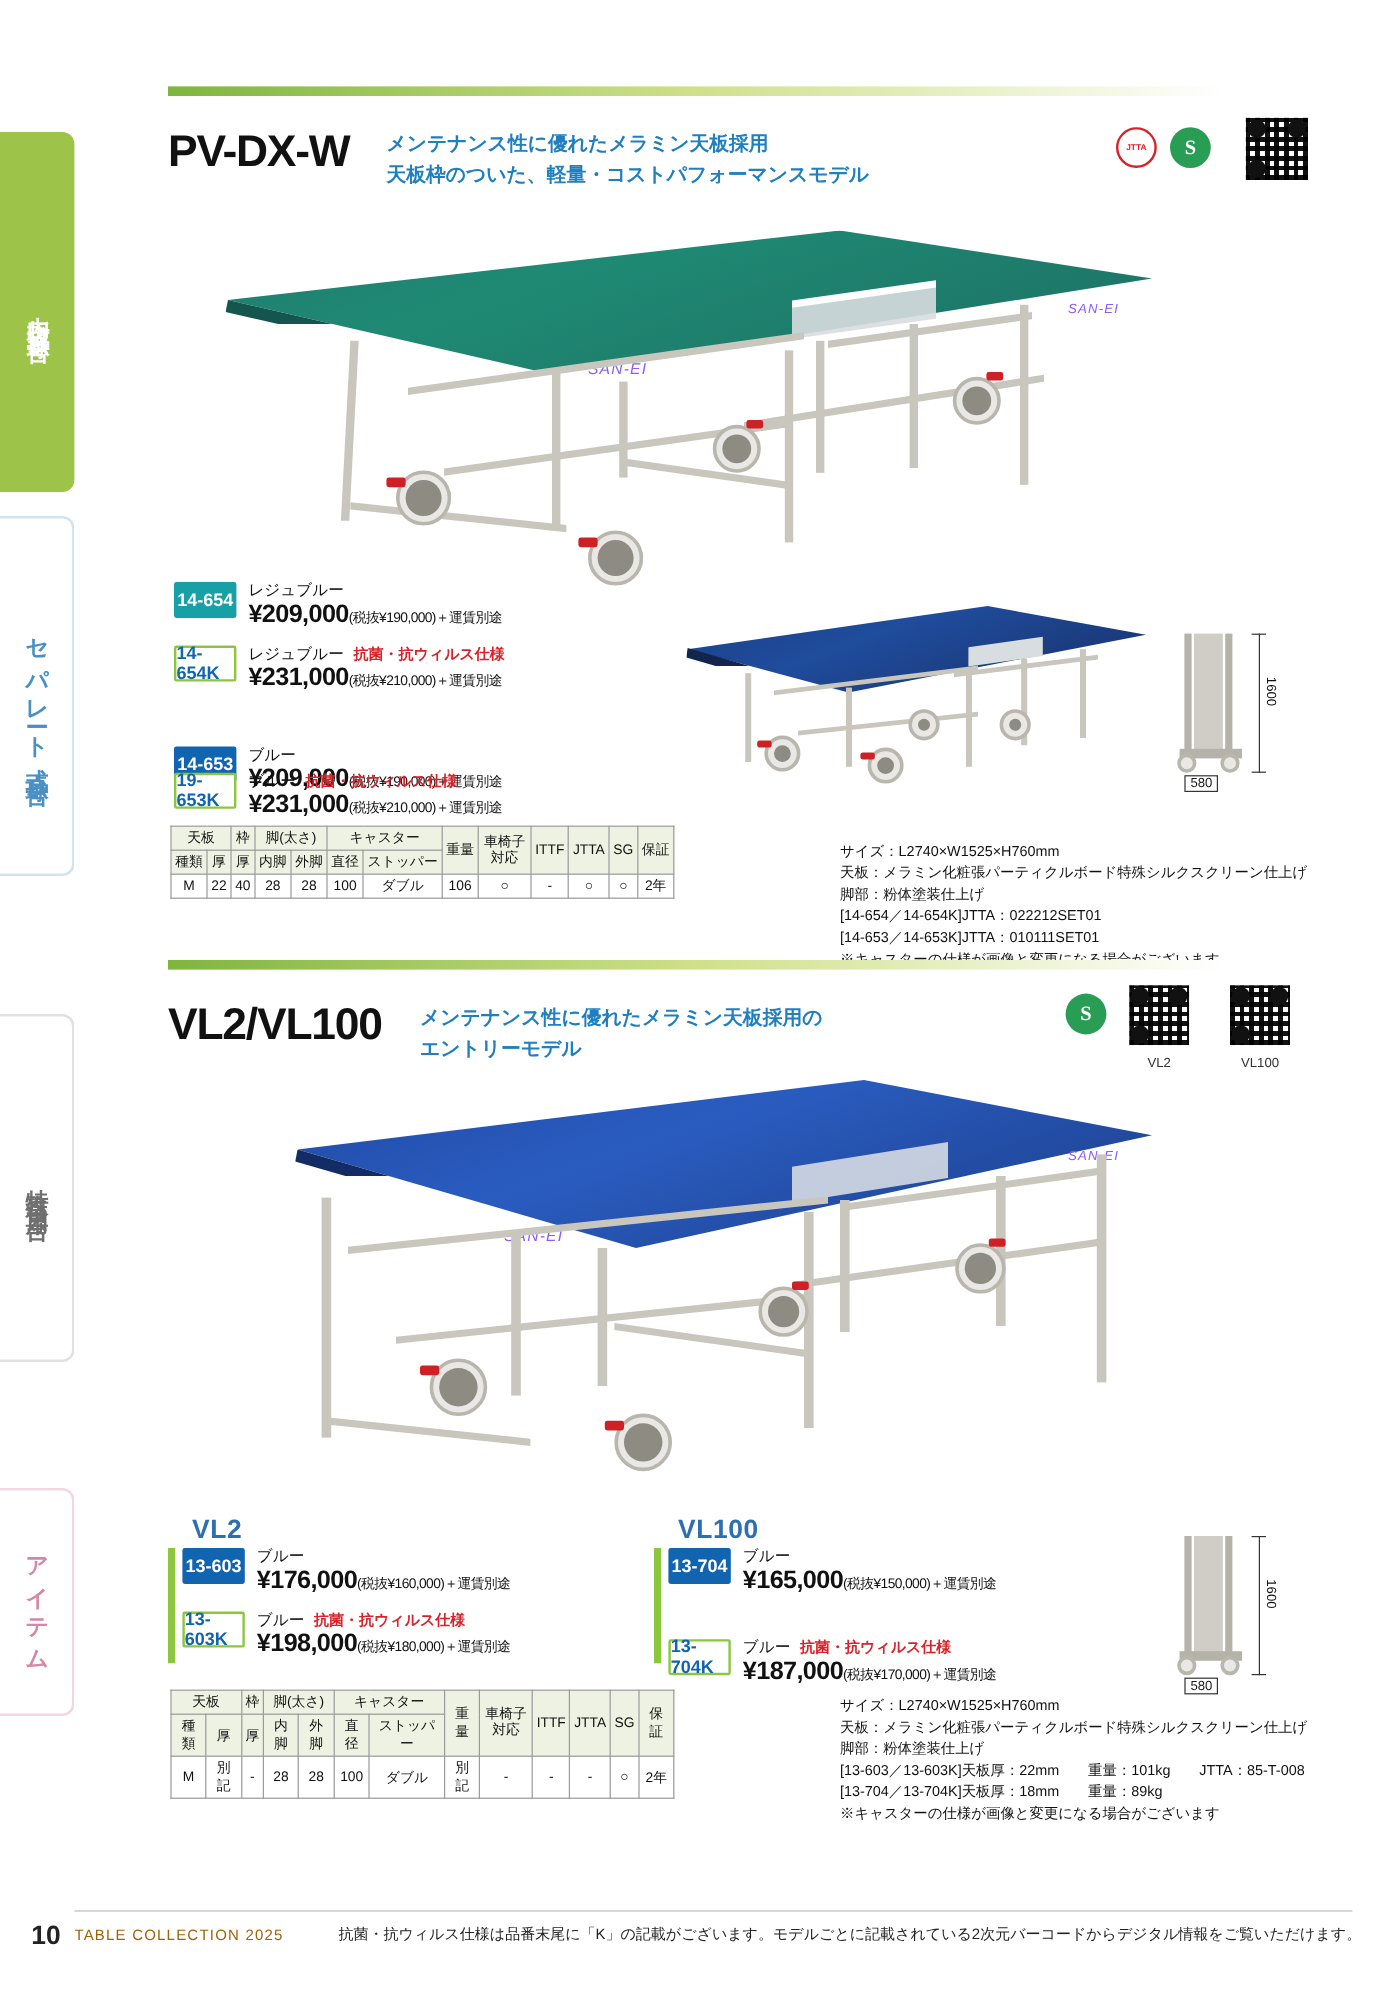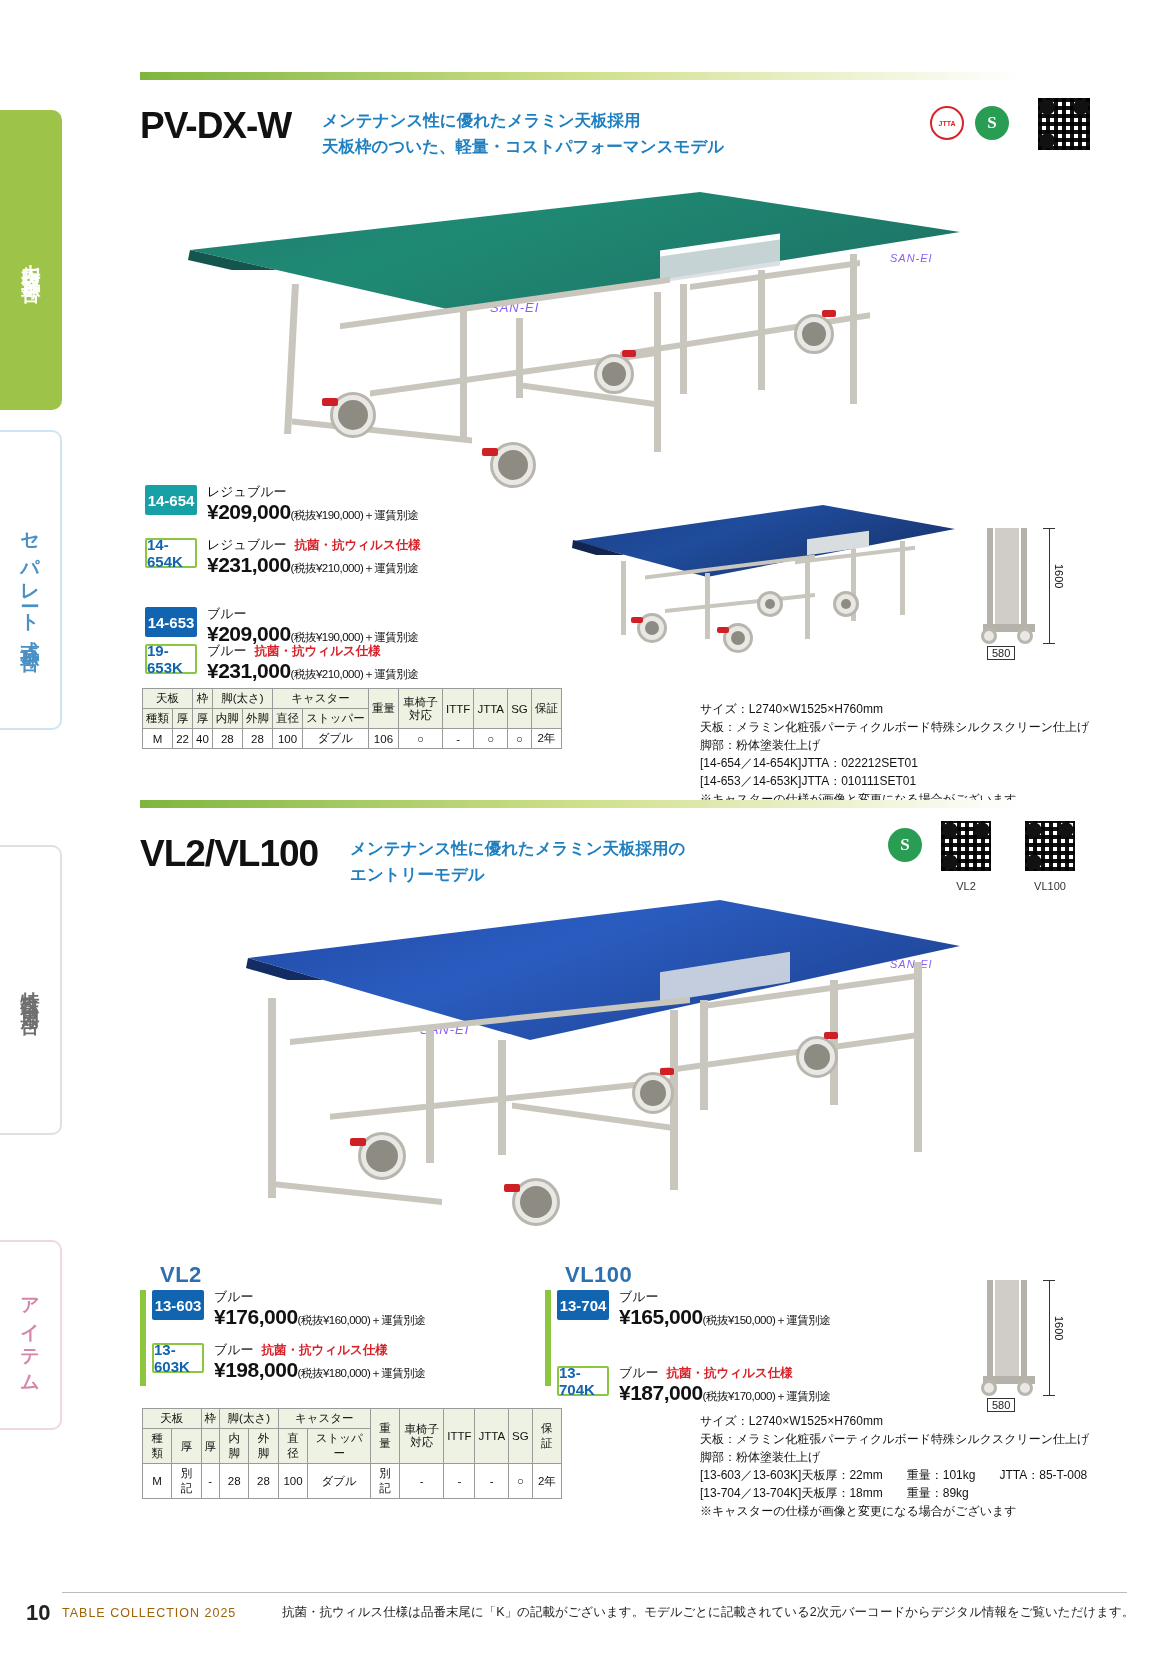--- a/index.html
+++ b/index.html
@@ -214,21 +214,21 @@
 </div>
 
 <div class="price-row" style="left:145px; top:538px;">
   <div class="code-box code-green-outline">14-654K</div>
   <div class="pr-text">
     <div class="pr-color"><span>レジュブルー</span><span class="pr-anti">抗菌・抗ウィルス仕様</span></div>
     <div class="pr-price"><span>¥231,000</span><small>(税抜¥210,000)</small><small>＋運賃別途</small></div>
   </div>
 </div>
 
-<div class="price-row" style="left:145px; top:607px;">
+<div class="price-row" style="left:145px; top:622px;">
   <div class="code-box code-blue">14-653</div>
   <div class="pr-text">
     <div class="pr-color"><span>ブルー</span></div>
     <div class="pr-price"><span>¥209,000</span><small>(税抜¥190,000)</small><small>＋運賃別途</small></div>
   </div>
 </div>
 
 <div class="price-row" style="left:145px; top:644px;">
   <div class="code-box code-green-outline">19-653K</div>
   <div class="pr-text">

